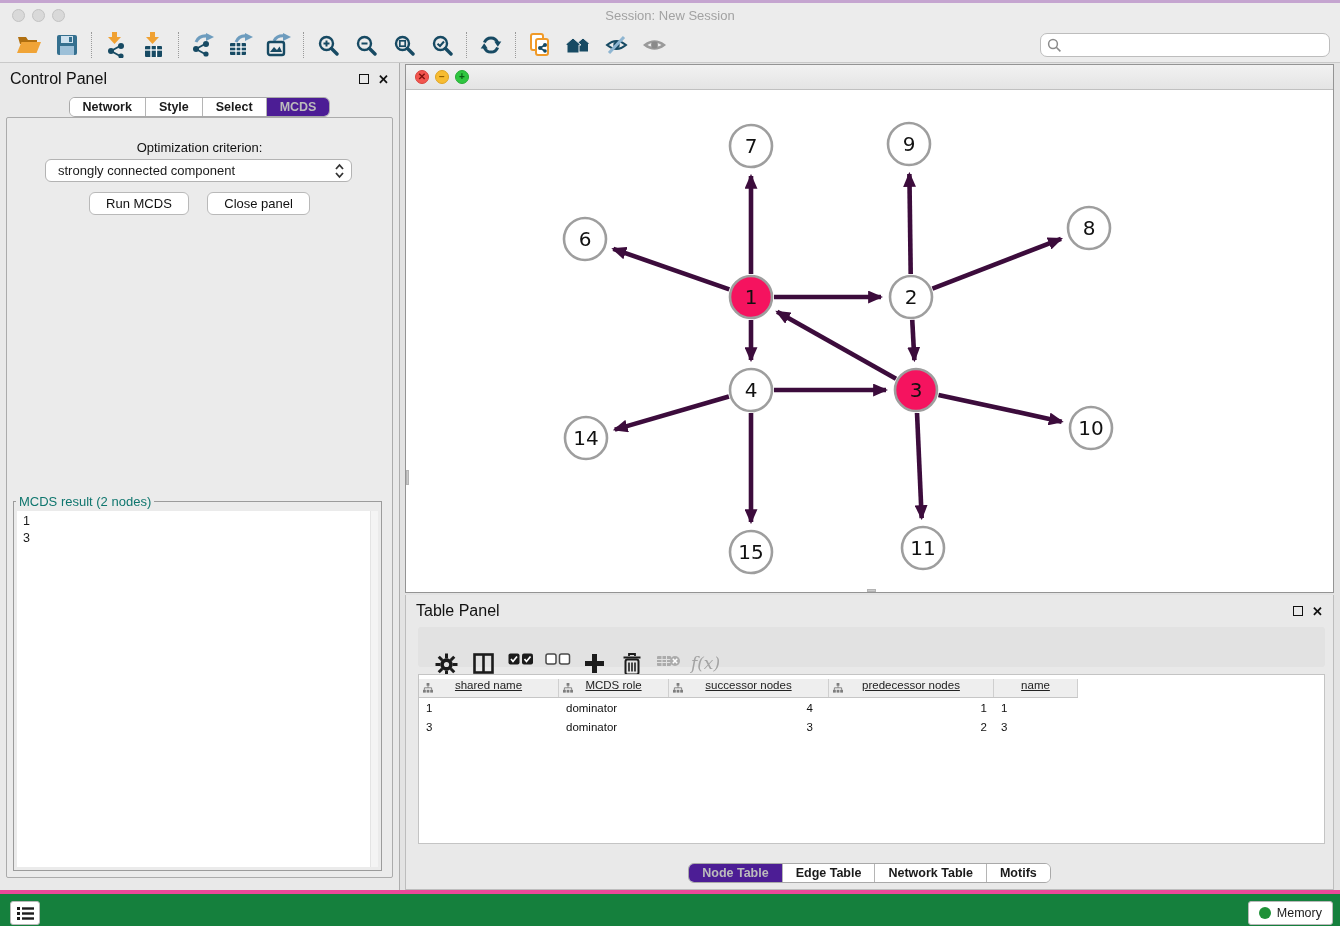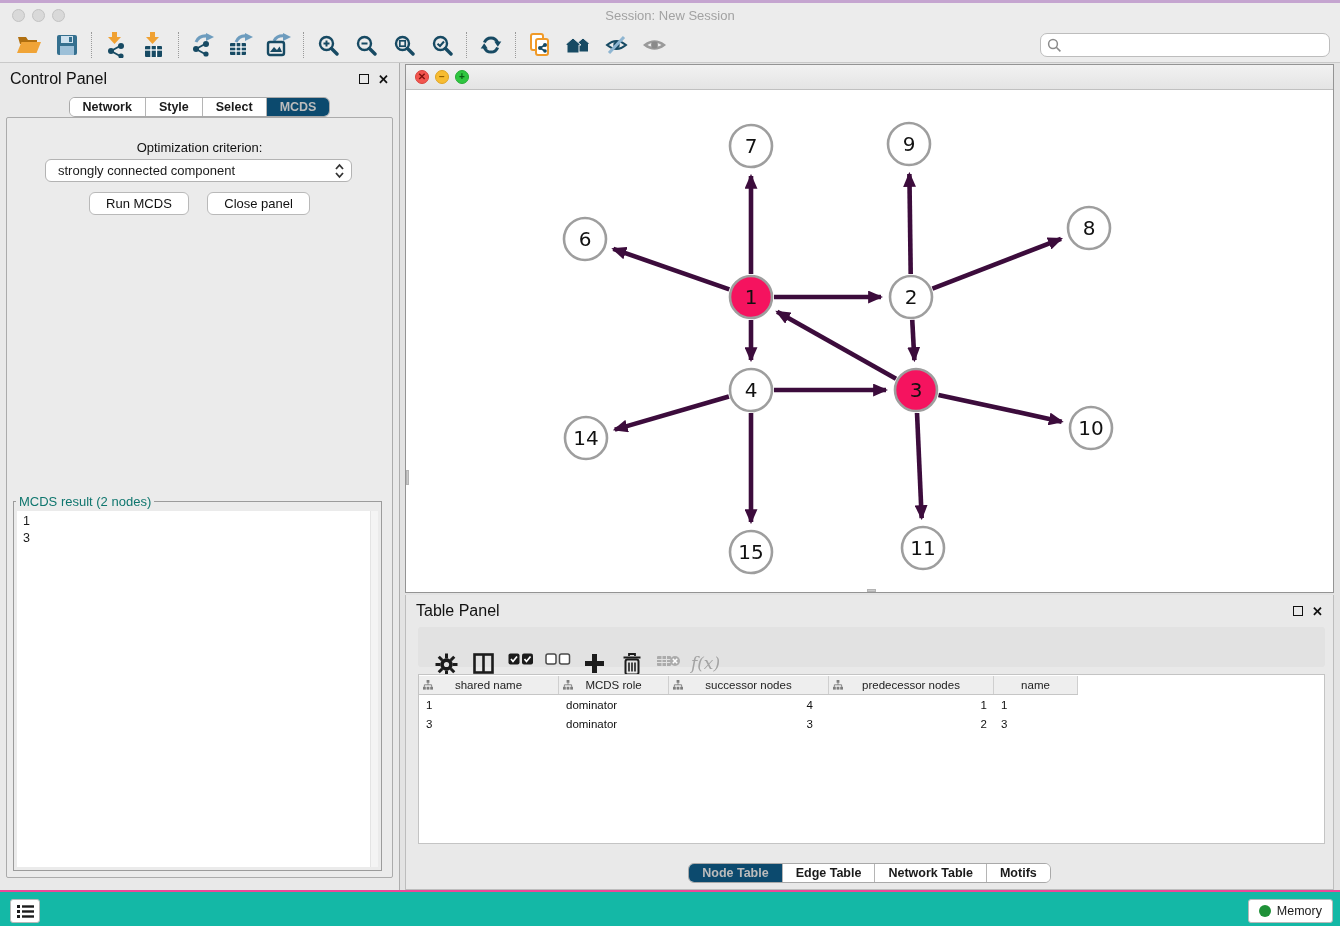--- a/index.html
+++ b/index.html
@@ -30,21 +30,21 @@
   .panel-head { height:32px; display:flex; align-items:center; padding:0 10px; }
   .panel-head .ptitle { font-size:16px; color:#111; }
   .panel-icons { margin-left:auto; display:flex; align-items:center; gap:9px; }
   .float-box { width:10px; height:10px; border:1.5px solid #111; display:inline-block; }
   .close-x { font-size:13px; font-weight:bold; color:#111; line-height:1; }
 
   .tabgroup { display:inline-flex; border:1px solid #a9a9a9; border-radius:6px; overflow:hidden; background:#fff; }
   .tabseg { padding:2px 13px; font-size:12.5px; font-weight:600; color:#1a1a1a; background:#fff;
             border-left:1px solid #b5b5b5; white-space:nowrap; }
   .tabseg:first-child { border-left:none; }
-  .tabseg.active { background:#0c4a6e; color:#bcbcbc; }
+  .tabseg.active { background:#4c1d95; color:#bcbcbc; }
   #cp-tabs-row { position:absolute; top:34px; left:0; width:100%; text-align:center; }
 
   #cp-body { position:absolute; left:6px; right:6px; top:54px; bottom:12px; background:#ebebeb;
              border:1px solid #ababab; border-radius:2px; }
   #opt-label { text-align:center; margin-top:22px; font-size:13px; color:#111; }
   #criterion-select { position:absolute; left:38px; right:40px; top:41px; height:23px; background:#fff;
                       border:1px solid #b3b3b3; border-radius:6px; display:flex; align-items:center;
                       padding:0 6px 0 12px; font-size:13px; }
   #criterion-select .chev { margin-left:auto; }
   #cp-buttons { position:absolute; top:74px; left:0; width:100%; text-align:center; }
@@ -78,30 +78,30 @@
   
   #table-panel { position:absolute; left:405px; top:595px; width:929px; height:295px; background:#e9e9e9;
                  border:1px solid #bdbdbd; border-top:none; }
   #tp-toolbar { position:absolute; left:12px; right:8px; top:32px; height:40px; background:#e2e2e2;
                 border-radius:3px; display:flex; align-items:center; padding-left:10px; }
   .tp-btn { display:inline-flex; align-items:flex-start; justify-content:center; width:37px; height:32px;margin-top:43px; }
   .fx { font-family:"DejaVu Serif", serif; font-style:italic; font-size:17px; color:#a3a3a3; }
   #tp-table { position:absolute; left:12px; right:8px; top:79px; bottom:45px; background:#fff;
               border:1px solid #c4c4c4; overflow:hidden; }
   #tp-header { display:inline-flex; height:19px; background:#eeeeee; border-bottom:1px solid #c6c6c6; }
-  .hcell { position:relative; display:flex; align-items:center; justify-content:center; font-size:11.5px;
-           color:#222; border-right:1px solid #cfcfcf; background:#eeeeee; }
+  .hcell { position:relative; display:flex; justify-content:center; font-size:11.5px;
+           color:#222; border-right:1px solid #cfcfcf; background:#eeeeee;text-decoration:underline; }
   .hcell svg { position:absolute; left:4px; top:4px; }
   .trow { display:inline-flex; height:17px; }
   .tcell { font-size:11.5px; color:#111; line-height:17px; padding:0 7px; overflow:hidden; white-space:nowrap; }
   #tp-tabs-row { position:absolute; bottom:6px; left:0; width:100%; text-align:center; }
 
   
-  #status-bar { position:absolute; left:0; top:890px; width:1340px; height:36px; background:#14b8a6;
-                border-top:2px solid #ec4899; }
+  #status-bar { position:absolute; left:0; top:890px; width:1340px; height:36px; background:#15803d;
+                border-top:4px solid #ec4899; }
   #cytopanel-btn { position:absolute; left:10px; top:7px; width:30px; height:24px; background:#fff;
                    border:1px solid #b9b9b9; border-radius:3px; display:flex; align-items:center; justify-content:center; }
   #memory-btn { position:absolute; right:7px; top:7px; height:24px; background:#fff; border:1px solid #b9b9b9;
                 border-radius:3px; display:flex; align-items:center; padding:0 10px; font-size:12.5px; gap:6px; }
   #memory-dot { width:12px; height:12px; border-radius:50%; background:#1f9138; }
 </style>
 </head>
 <body>
 
 <div id="purple-strip"></div>

